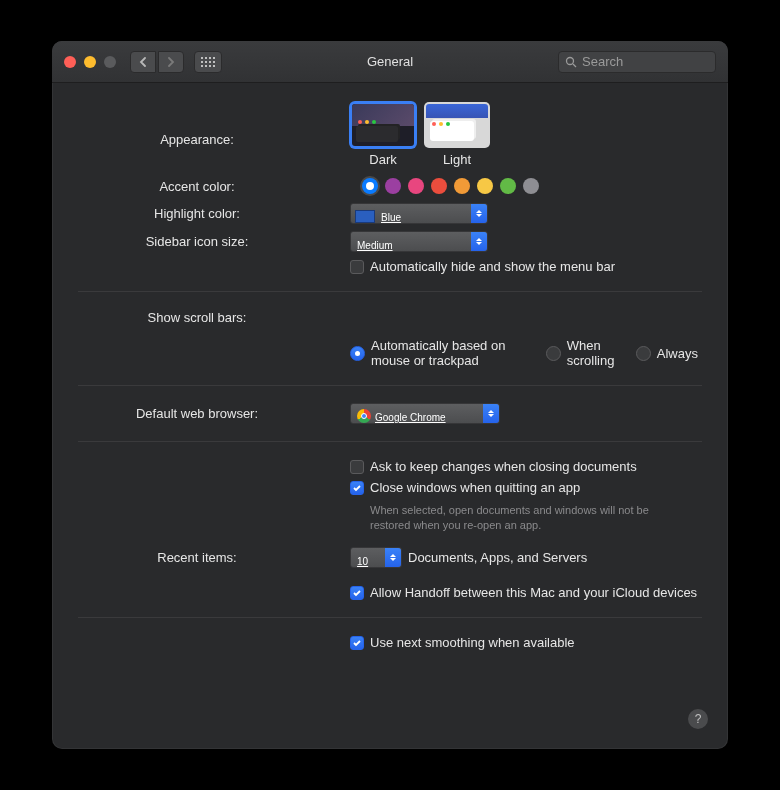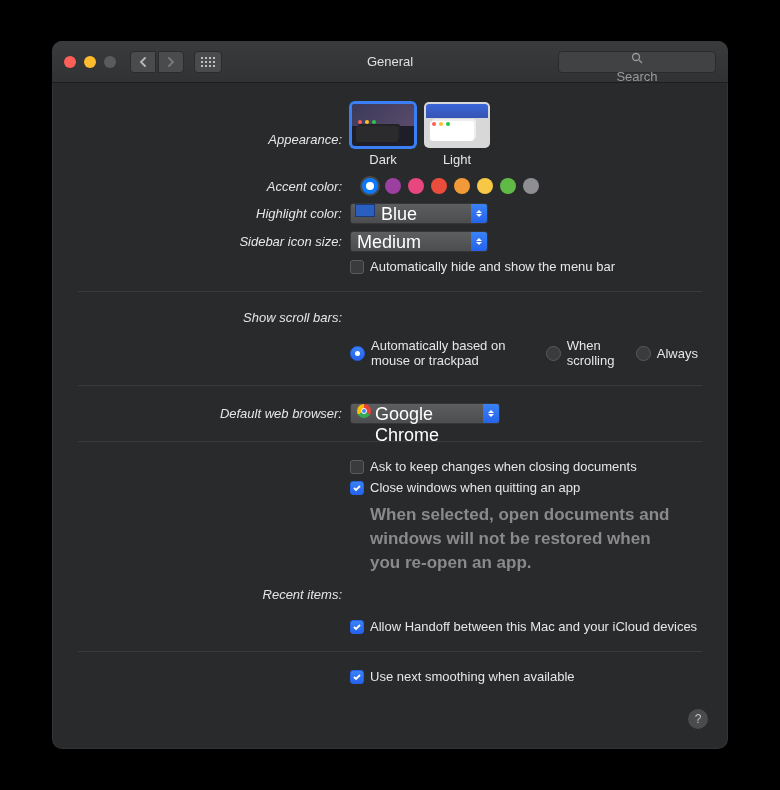--- a/index.html
+++ b/index.html
@@ -28,27 +28,27 @@
   .navbtn.r { border-radius: 0 4px 4px 0; }
   .gridbtn {
     width: 28px; height: 22px; margin-left: 10px; background: #4a4b4d;
     border: 1px solid #2b2b2c; border-radius: 4px; display: flex;
     align-items: center; justify-content: center;
   }
   .title { position: absolute; left: 0; right: 0; text-align: center; font-weight: 500; color: #e0e0e0; pointer-events:none;}
   .search {
     margin-left: auto; width: 158px; height: 22px; background: #414244;
     border: 1px solid #2b2b2c; border-radius: 4px; display: flex; align-items: center;
-    padding: 0 6px; color: #9a9a9a; gap: 5px; flex-direction: column;
+    padding: 0 6px; color: #9a9a9a; gap: 5px;
   }
   .search svg { flex: none; }
   .body { padding: 16px 0 0 0; }
   .row { display: flex; align-items: flex-start; padding: 3px 0; }
   .row.center { align-items: center; }
-  .lbl { width: 298px; text-align: right; padding-right: 8px; color: #e6e6e6; font-style: italic; }
+  .lbl { width: 298px; text-align: center; padding-right: 8px; color: #e6e6e6; }
   .ctrl { flex: 1; display: flex; align-items: center; gap: 6px; padding-right: 30px; }
   .thumbs { display: flex; gap: 8px; }
   .thumbwrap { display: flex; flex-direction: column; align-items: center; gap: 4px; }
   .thumb {
     width: 66px; height: 46px; border-radius: 5px; border: 2px solid transparent;
     position: relative; overflow: hidden;
   }
   .thumb.sel { border-color: #3a7ff5; box-shadow: 0 0 0 1px #3a7ff5; }
   .thumb.light { background: #d8d8d8; }
   .thumb.light::before{content:"";position:absolute;top:0;left:0;right:0;height:14px;background:linear-gradient(#3a66d8,#3754b5);}
@@ -59,22 +59,22 @@
   .thumb.light .tldots{top:18px;}
   .tldots span{width:4px;height:4px;border-radius:50%;}
   .tldots .r{background:#ff5f57;} .tldots .y{background:#febc2e;} .tldots .g{background:#28c840;}
   .thumb.dark .twin{position:absolute;bottom:4px;left:4px;width:42px;height:16px;background:#2b2b2e;border-radius:2px;box-shadow:2px -2px 0 #232325;}
   .swatches { display: flex; gap: 7px; }
   .sw { width: 16px; height: 16px; border-radius: 50%; position: relative; }
   .sw.sel::after{content:"";position:absolute;inset:4px;background:#fff;border-radius:50%;}
   .sw.sel{box-shadow:0 0 0 2px rgba(255,255,255,0.15);}
   .select {
     height: 21px; background: linear-gradient(#5d5e60,#4c4d4f); border: 1px solid #363638;
-    border-radius: 3px; display: flex; align-items: flex-start; position: relative;
-    color: #fff; font-size: 18px; padding: 0 20px 0 6px;
+    border-radius: 3px; display: flex; align-items: flex-end; position: relative;
+    color: #fff; font-size: 10px; padding: 0 20px 0 6px; text-decoration: underline;
   }
   .select .arrow {
     position: absolute; right: 0; top: 0; bottom: 0; width: 16px;
     background: linear-gradient(#3a82f7,#2563eb); border-radius: 0 3px 3px 0;
     display: flex; flex-direction: column; align-items: center; justify-content: center; gap: 1px;
   }
   .select .arrow::before,.select .arrow::after{content:"";width:0;height:0;border-left:3px solid transparent;border-right:3px solid transparent;}
   .select .arrow::before{border-bottom:3px solid #fff;}
   .select .arrow::after{border-top:3px solid #fff;}
   .select.hl { padding-left: 4px; }
@@ -84,21 +84,21 @@
   .check { display: flex; align-items: flex-end; gap: 6px; }
   .checkbox{width:14px;height:14px;border-radius:3px;border:1px solid #5a5a5c;background:#3a3b3d;flex:none;margin-top:1px;display:flex;align-items:center;justify-content:center;}
   .checkbox.on{background:linear-gradient(#3a82f7,#2563eb);border-color:#2563eb;}
   .checkbox.on svg{display:block;} .checkbox svg{display:none;}
   .radio{width:15px;height:15px;border-radius:50%;border:1px solid #5a5a5c;background:#3a3b3d;flex:none;display:flex;align-items:center;justify-content:center;}
   .radio.on{background:linear-gradient(#3a82f7,#2563eb);border-color:#2563eb;}
   .radio.on::after{content:"";width:5px;height:5px;background:#fff;border-radius:50%;}
   .radiogroup{display:flex;gap:20px;margin-top:29px;}
   .radioitem{display:flex;align-items:center;gap:6px;}
   .hr{height:1px;background:#3a3a3c;margin:14px 26px;}
-  .hint{font-size:17px;color:#8a8a8c;padding-left:20px;padding-top:2px;line-height:1.4;max-width:330px;font-weight:bold;}
+  .hint{font-size:11px;color:#8a8a8c;padding-left:20px;padding-top:2px;line-height:1.4;max-width:330px;}
   .helpbtn{width:20px;height:20px;border-radius:50%;background:#4a4b4d;color:#c0c0c0;display:flex;align-items:center;justify-content:center;position:absolute;right:20px;bottom:20px;font-size:12px;}
 </style>
 </head>
 <body>
 
 <div class="window">
   <div class="titlebar">
     <div class="traffic">
       <div class="tl red"></div>
       <div class="tl yel"></div>
@@ -278,20 +278,27 @@
               </svg>
             </div>
           <span>Close windows when quitting an app</span>
         </div>
         <div class="hint">When selected, open documents and windows will not be restored when you re-open an app.</div>
       </div>
     </div>
 
     <div class="row center" style="padding-top:10px;">
       <div class="lbl">Recent items:</div>
+      <div class="ctrl">
+        <div class="select" style="width:52px;">
+          <span>10</span>
+          <div class="arrow"></div>
+        </div>
+        <span>Documents, Apps, and Servers</span>
+      </div>
     </div>
 
     <div class="row center" style="padding-top:14px;">
       <div class="lbl"></div>
       <div class="ctrl">
         <div class="check">
           <div class="checkbox on">
               <svg width="10" height="10" viewBox="0 0 10 10">
                 <path d="M2 5 L4 7 L8 3" stroke="#fff" stroke-width="1.8" fill="none"></path>
               </svg>

